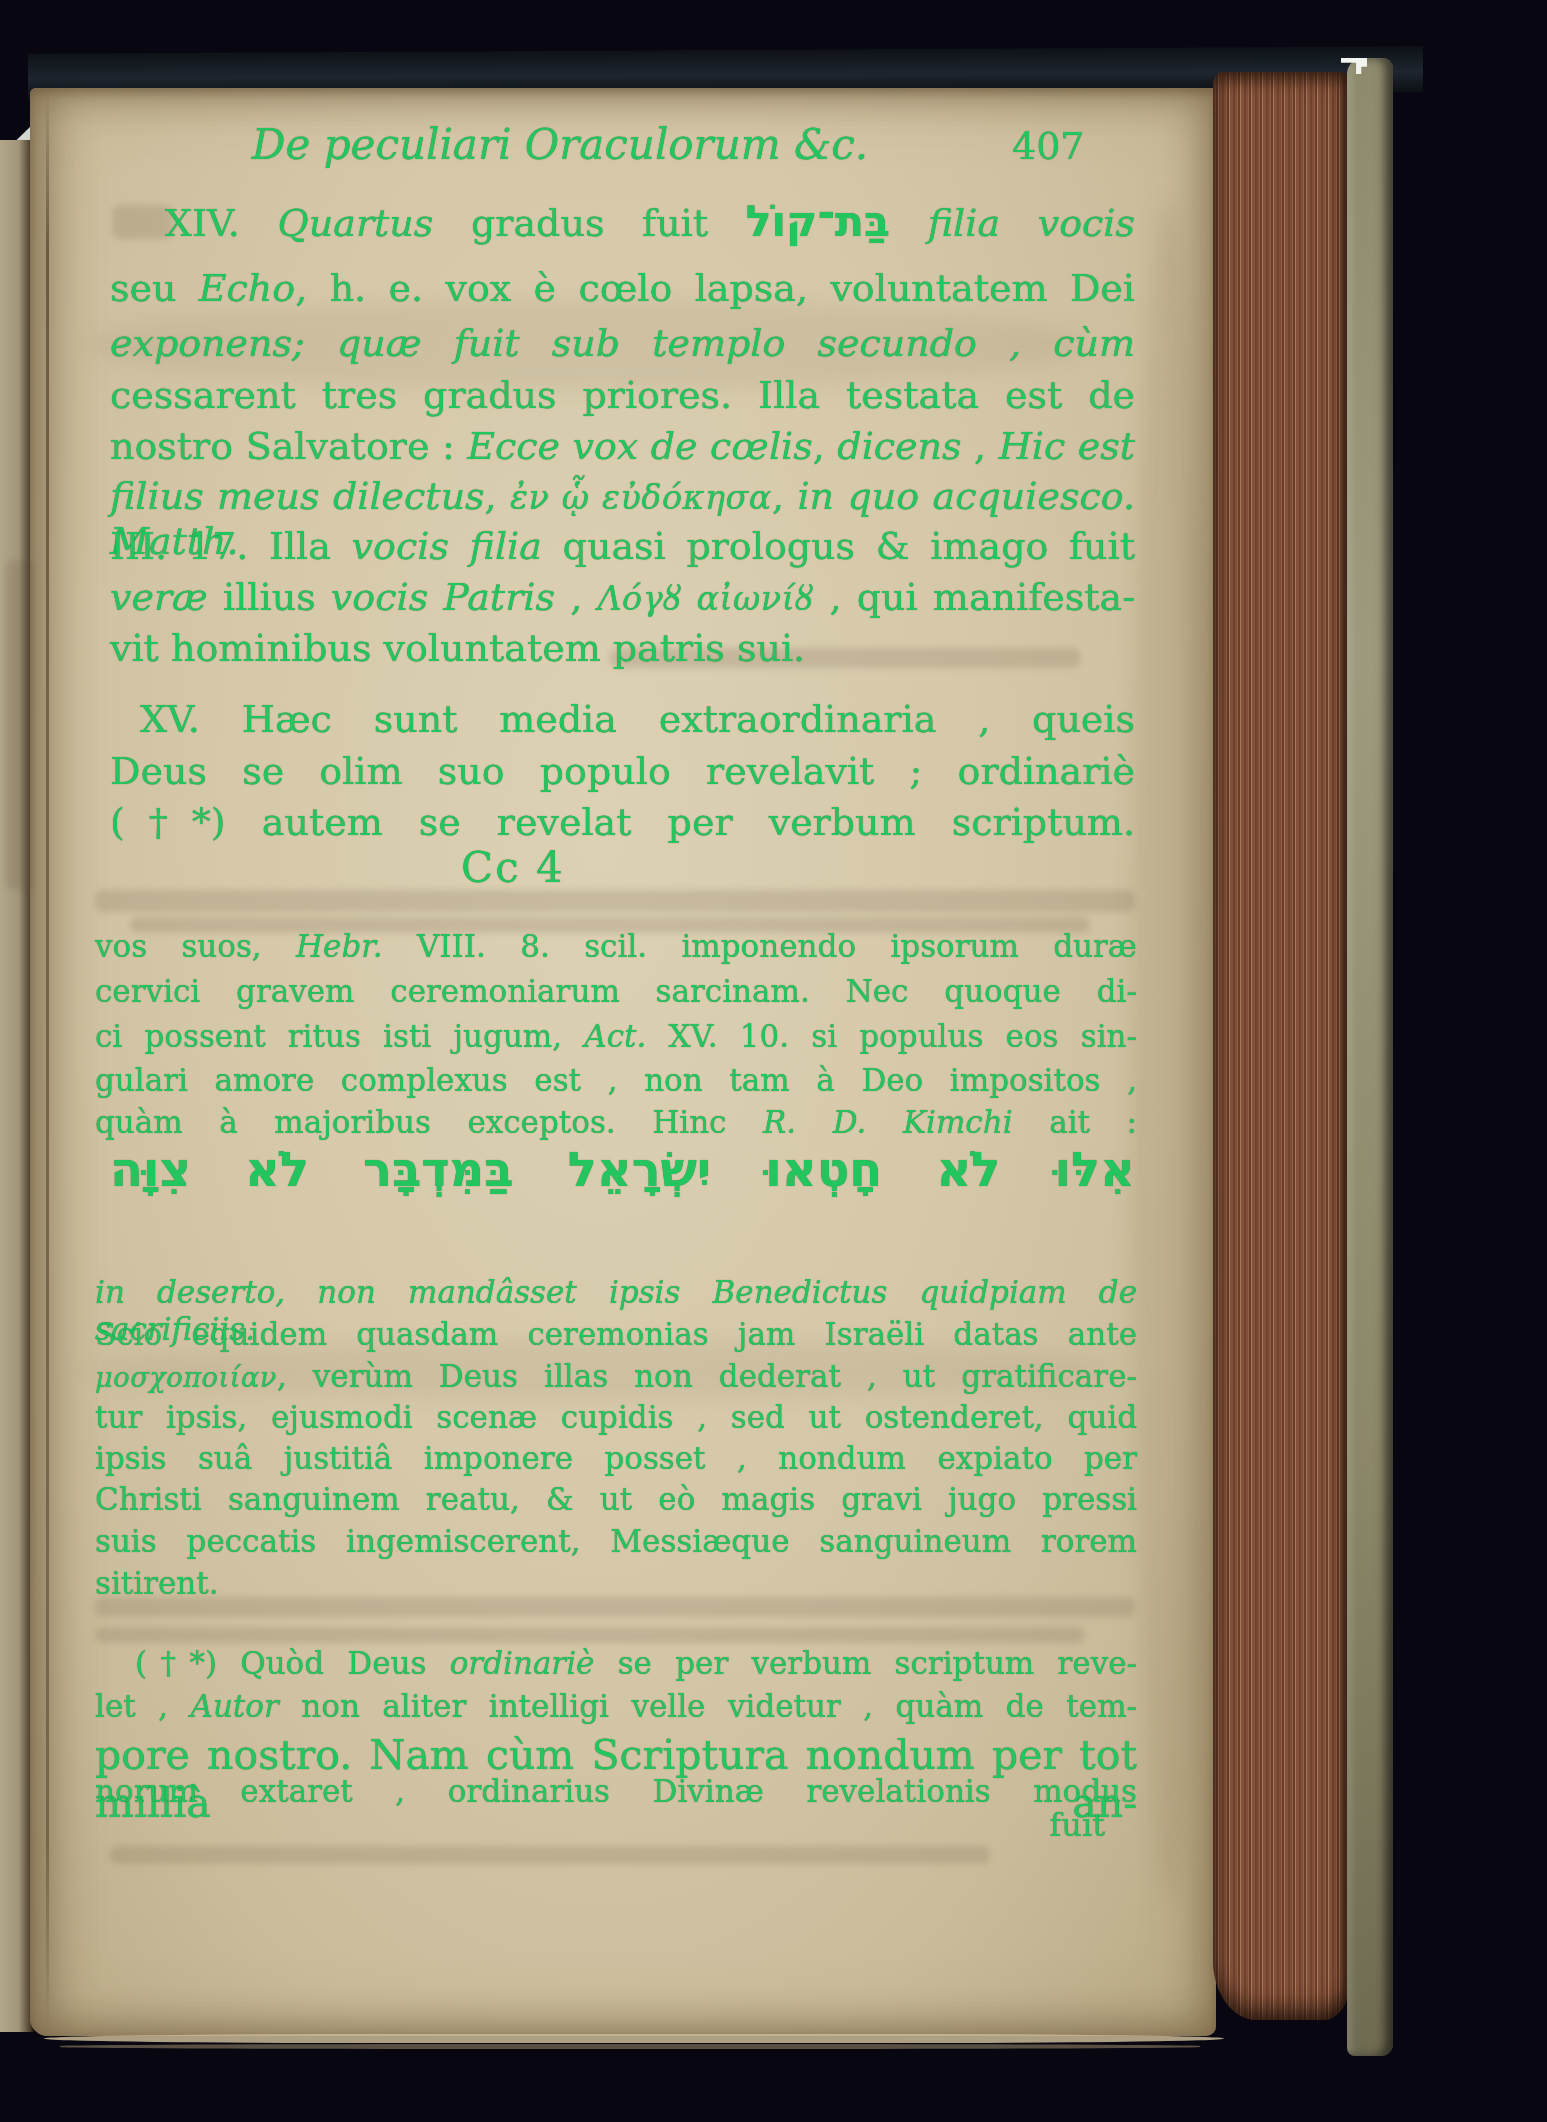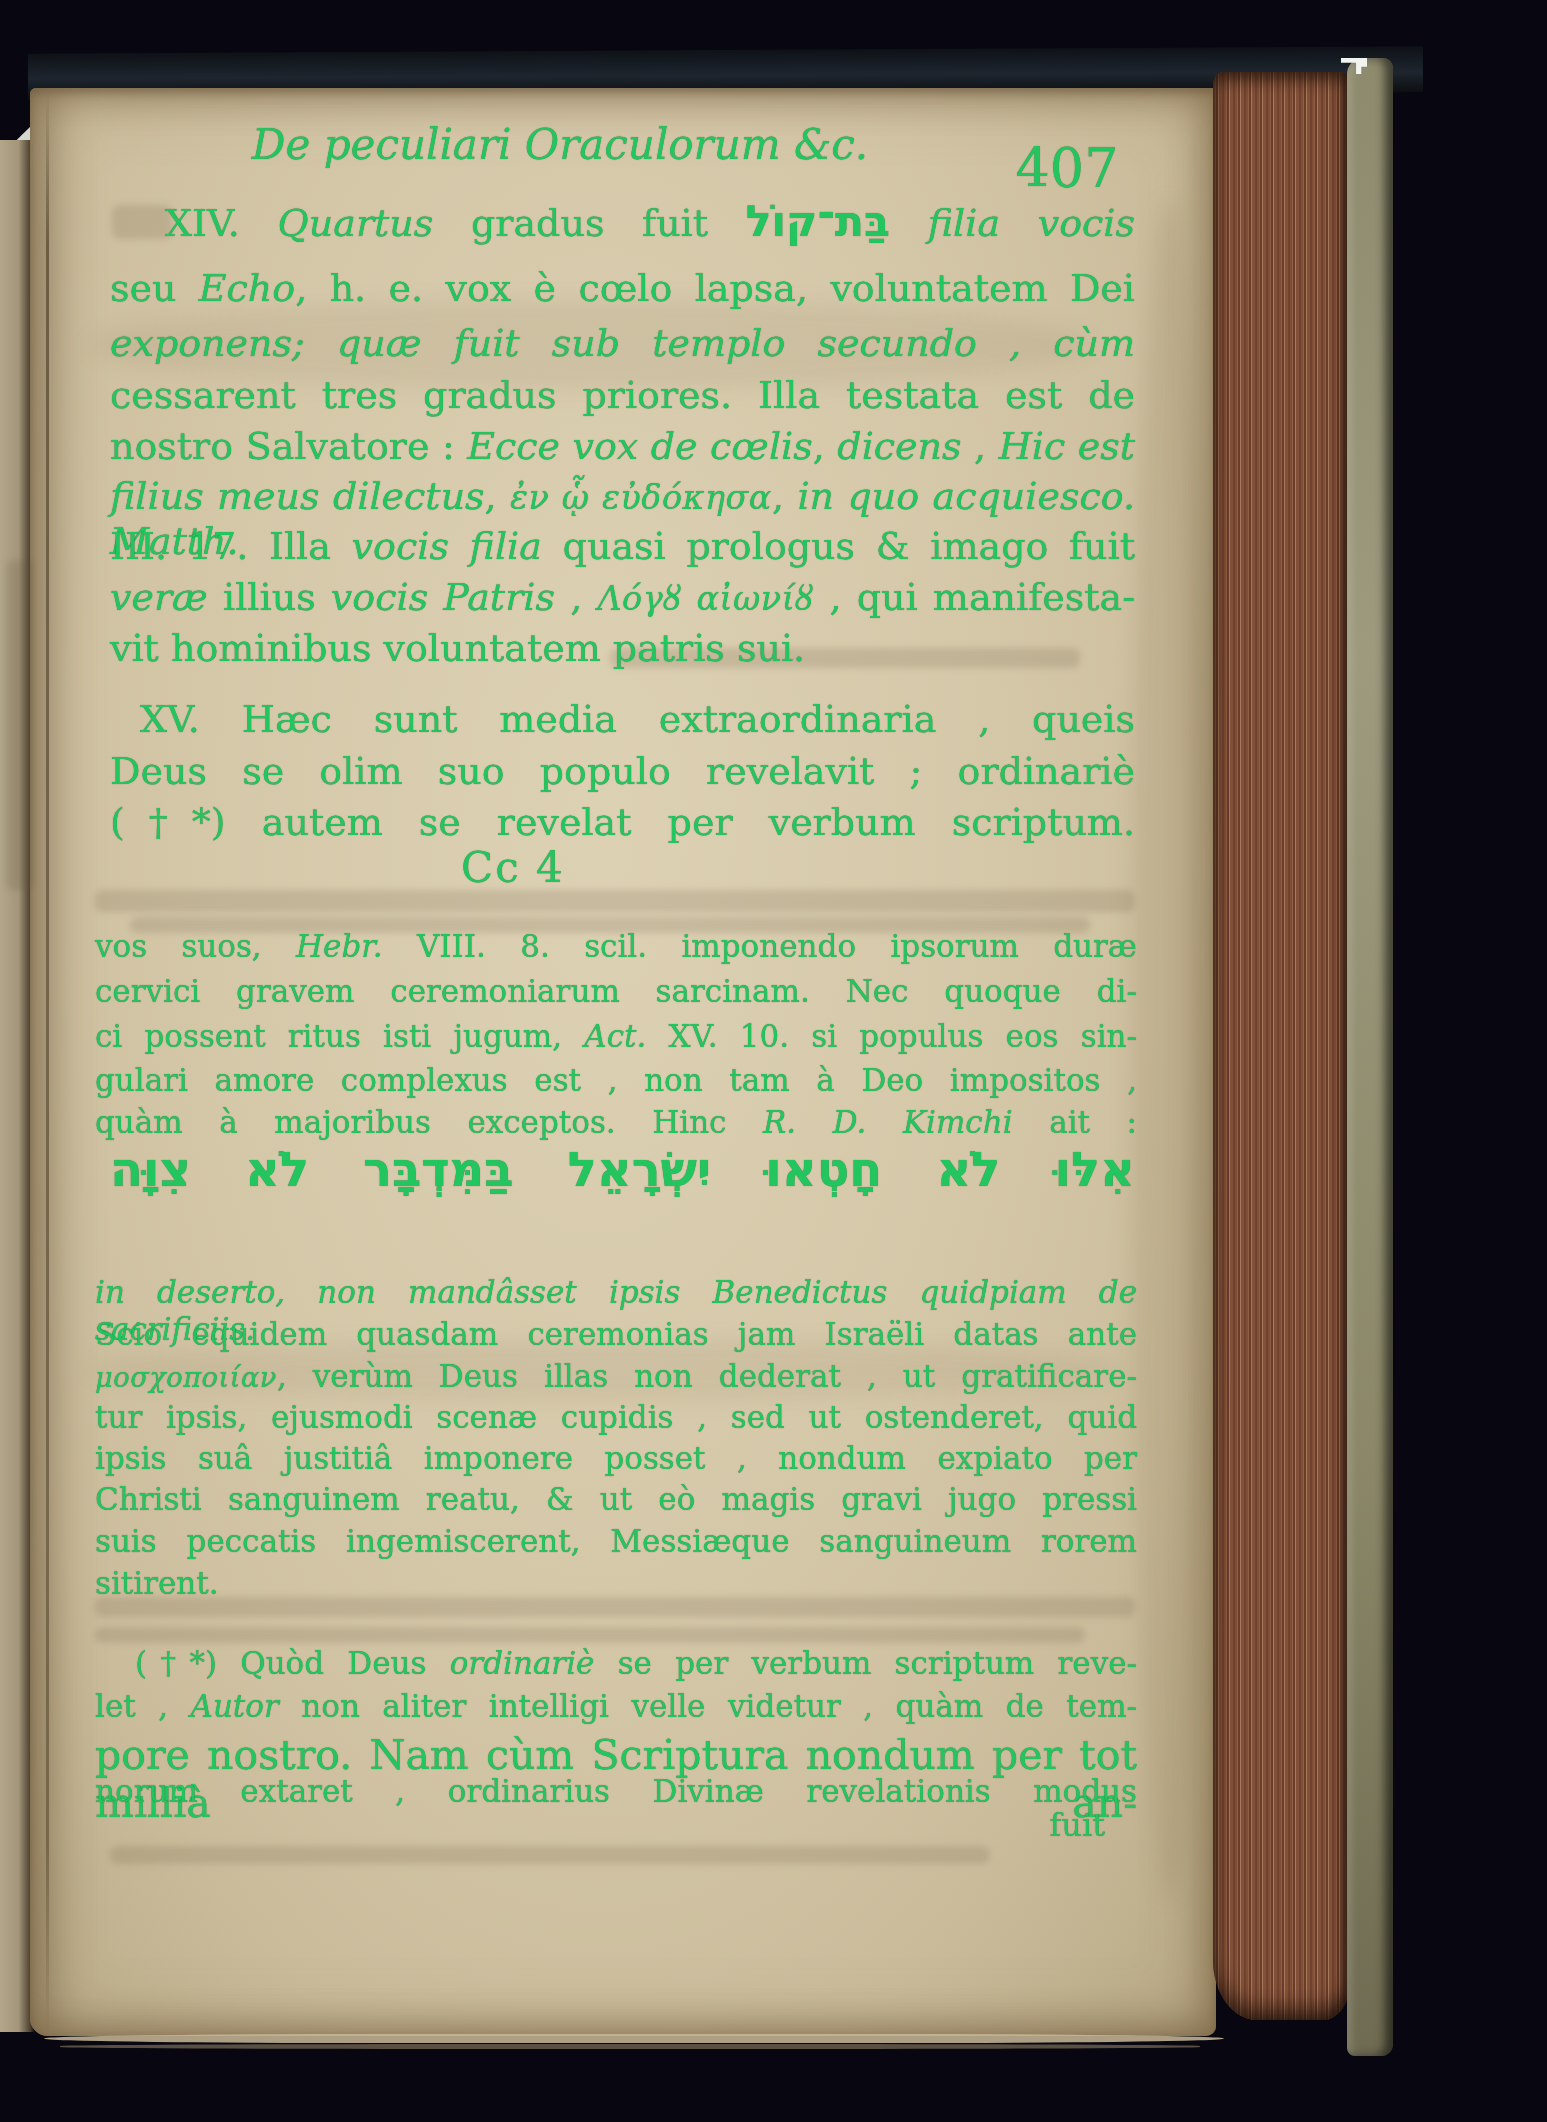--- a/index.html
+++ b/index.html
@@ -44,21 +44,21 @@
   
   .text-layer{position:absolute;left:0;top:0;width:100%;height:100%;color:#22c55e;
     text-shadow:0 0 1px rgba(40,30,16,.6);}
   .tline{position:absolute;text-align:justify;text-align-last:justify;line-height:1.18;}
   .tline.short{text-align-last:left;}
   .it{font-style:italic;}
   .gr{font-style:italic;font-size:.88em;letter-spacing:.5px;}
   .he{font-family:"DejaVu Sans",sans-serif;font-weight:bold;font-size:1.12em;}
   .running-head{position:absolute;top:120px;left:110px;width:900px;text-align:center;
     font-style:italic;font-size:42px;}
-  .page-number{position:absolute;top:137px;left:1012px;width:110px;text-align:center;font-size:54px;}
+  .page-number{position:absolute;top:124px;left:1012px;width:110px;font-size:38px;}
   .sig-mark{position:absolute;left:445px;top:843px;font-size:42px;letter-spacing:2px;margin-left:16px;}
   .catchword-mid{position:absolute;left:110px;top:849px;width:1025px;text-align:right;font-size:36px;}
   .catchword-end{position:absolute;left:110px;top:1806px;width:995px;text-align:right;font-size:32px;}
   .heb-row1{position:absolute;left:110px;top:1138px;width:1025px;display:flex;
     justify-content:space-between;direction:rtl;font-family:"DejaVu Sans",sans-serif;
     font-weight:bold;font-size:48px;line-height:1.3;}
   .heb-row2{position:absolute;left:110px;top:1214px;width:990px;display:flex;
     justify-content:space-between;align-items:baseline;}
   .heb-row2-words{direction:rtl;font-family:"DejaVu Sans",sans-serif;font-weight:bold;
     font-size:48px;line-height:1.3;word-spacing:22px;}

